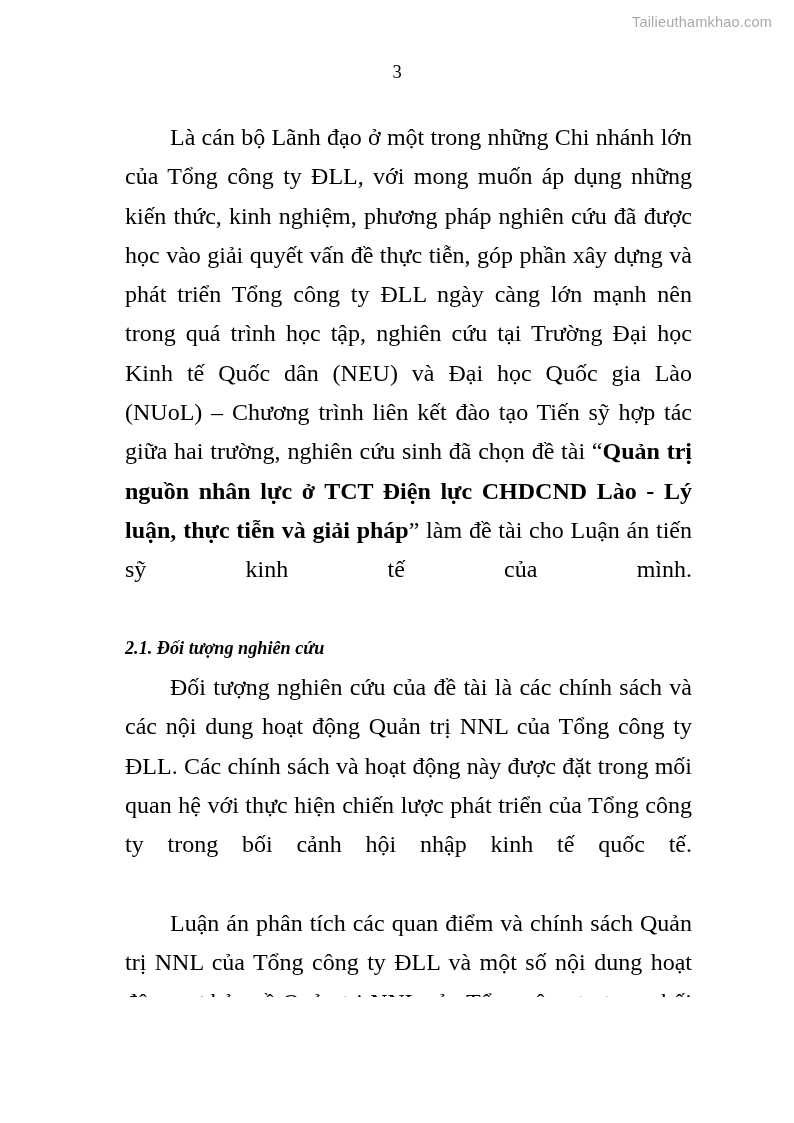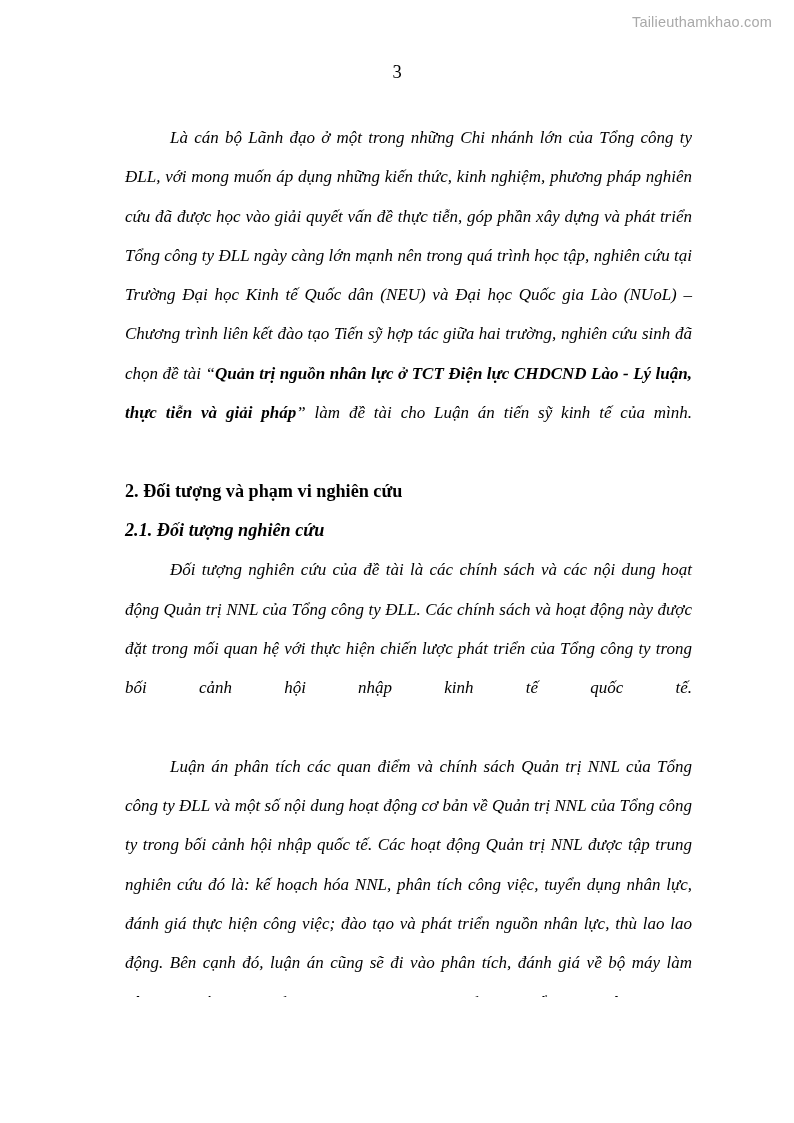--- a/index.html
+++ b/index.html
@@ -41,27 +41,26 @@
     line-height: 1;
   }
   .content {
     position: absolute;
     left: 125px;
     top: 118px;
     width: 567px;
   }
   p.body-par {
     margin: 0;
-    font-size: 17px;
+    font-size: 24px;
     line-height: 39.3px;
     text-align: justify;
     text-indent: 45px;
     text-justify: inter-word;
     word-spacing: 0.1px;
-    font-style: italic;
   }
   
   p.body-par::after {
     content: "";
     display: inline-block;
     width: 100%;
   }
   h2.heading-bold {
     margin: 0;
     font-size: 18.2px;
@@ -88,20 +87,19 @@
 
 <div class="page">
 
   <div class="watermark">Tailieuthamkhao.com</div>
 
   <div class="page-number">3</div>
 
   <div class="content">
     <div id="blocks-host">
         <p class="body-par"><span>Là cán bộ Lãnh đạo ở một trong những Chi nhánh lớn của Tổng công ty ĐLL, với mong muốn áp dụng những kiến thức, kinh nghiệm, phương pháp nghiên cứu đã được học vào giải quyết vấn đề thực tiễn, góp phần xây dựng và phát triển Tổng công ty ĐLL ngày càng lớn mạnh nên trong quá trình học tập, nghiên cứu tại Trường Đại học Kinh tế Quốc dân (NEU) và Đại học Quốc gia Lào (NUoL) – Chương trình liên kết đào tạo Tiến sỹ hợp tác giữa hai trường, nghiên cứu sinh đã chọn đề tài “</span><span class="quote-bold">Quản trị nguồn nhân lực ở TCT Điện lực CHDCND Lào - Lý luận, thực tiễn và giải pháp</span><span>” làm đề tài cho Luận án tiến sỹ kinh tế của mình.</span></p>
-        <h2 class="heading-bold">2. Đối tượng và phạm vi nghiên cứu</h2>
         <h3 class="heading-bold-italic">2.1. Đối tượng nghiên cứu</h3>
         <p class="body-par"><span>Đối tượng nghiên cứu của đề tài là các chính sách và các nội dung hoạt động Quản trị NNL của Tổng công ty ĐLL. Các chính sách và hoạt động này được đặt trong mối quan hệ với thực hiện chiến lược phát triển của Tổng công ty trong bối cảnh hội nhập kinh tế quốc tế.</span></p>
         <p class="body-par"><span>Luận án phân tích các quan điểm và chính sách Quản trị NNL của Tổng công ty ĐLL và một số nội dung hoạt động cơ bản về Quản trị NNL của Tổng công ty trong bối cảnh hội nhập quốc tế. Các hoạt động Quản trị NNL được tập trung nghiên cứu đó là: kế hoạch hóa NNL, phân tích công việc, tuyển dụng nhân lực, đánh giá thực hiện công việc; đào tạo và phát triển nguồn nhân lực, thù lao lao động. Bên cạnh đó, luận án cũng sẽ đi vào phân tích, đánh giá về bộ máy làm công tác Quản trị NNL của Tổng công ty.</span></p>
       </div>
   </div>
 
 </div>
 
 </body></html>

